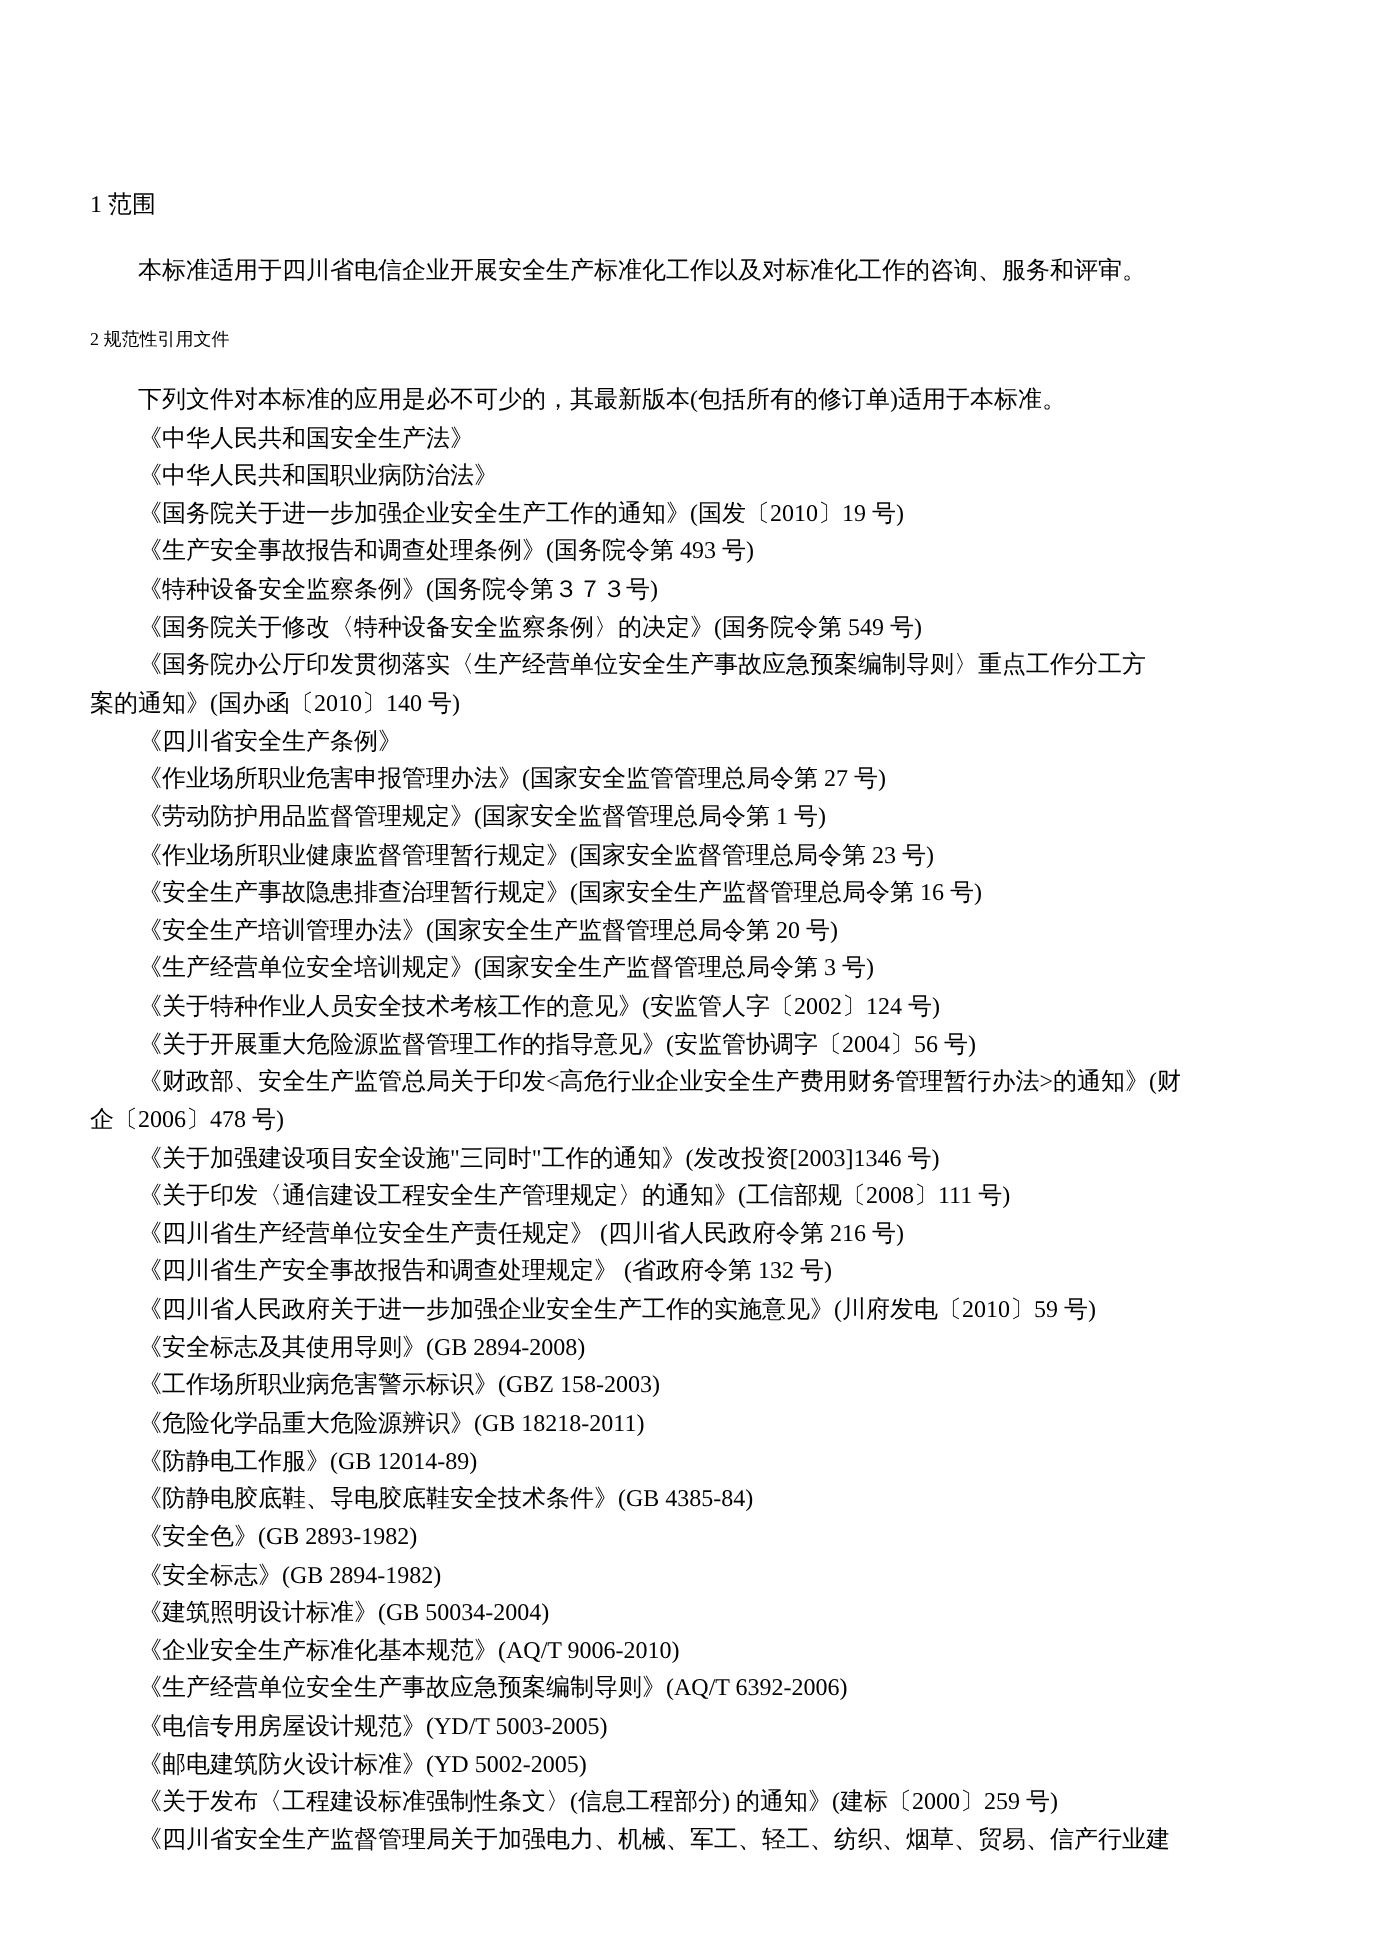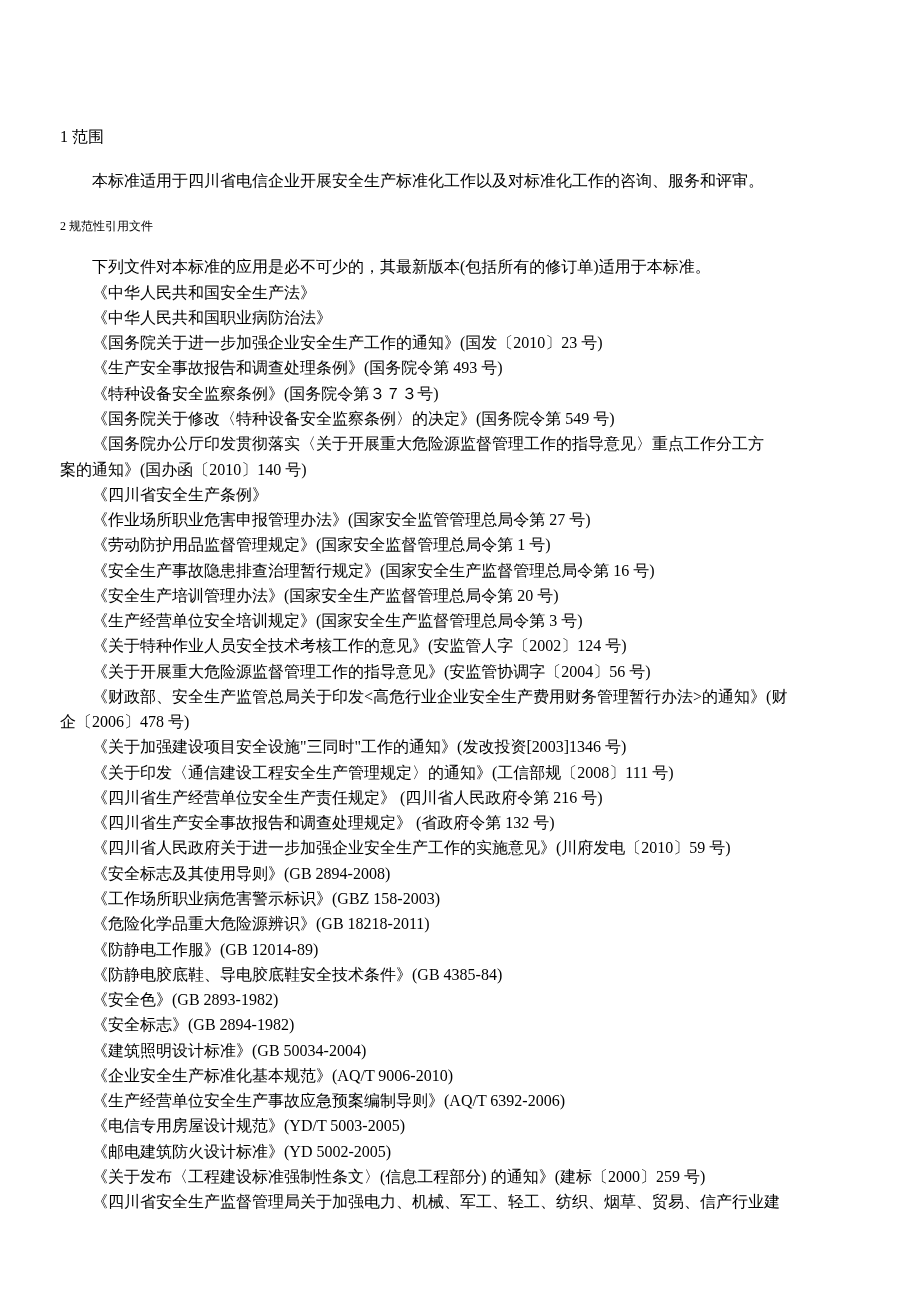--- a/index.html
+++ b/index.html
@@ -52,33 +52,34 @@
 
   <p class="para">本标准适用于四川省电信企业开展安全生产标准化工作以及对标准化工作的咨询、服务和评审。</p>
 
   <p class="heading2">2  规范性引用文件</p>
 
   <p class="ref-line">下列文件对本标准的应用是必不可少的，其最新版本(包括所有的修订单)适用于本标准。</p>
 
   <div id="refs1-container">
       <p class="ref-line">《中华人民共和国安全生产法》</p>
       <p class="ref-line">《中华人民共和国职业病防治法》</p>
-      <p class="ref-line">《国务院关于进一步加强企业安全生产工作的通知》(国发〔2010〕23 号)</p>
+      <p class="ref-line">《国务院关于进一步加强企业安全生产工作的通知》(国发〔2010〕19 号)</p>
       <p class="ref-line">《生产安全事故报告和调查处理条例》(国务院令第 493 号)</p>
       <p class="ref-line">《特种设备安全监察条例》(国务院令第３７３号)</p>
       <p class="ref-line">《国务院关于修改〈特种设备安全监察条例〉的决定》(国务院令第 549 号)</p>
     </div>
 
-  <p class="ref-line">《国务院办公厅印发贯彻落实〈关于开展重大危险源监督管理工作的指导意见〉重点工作分工方</p>
+  <p class="ref-line">《国务院办公厅印发贯彻落实〈生产经营单位安全生产事故应急预案编制导则〉重点工作分工方</p>
   <p class="ref-line-noindent">案的通知》(国办函〔2010〕140 号)</p>
 
   <div id="refs2-container">
       <p class="ref-line">《四川省安全生产条例》</p>
       <p class="ref-line">《作业场所职业危害申报管理办法》(国家安全监管管理总局令第 27 号)</p>
       <p class="ref-line">《劳动防护用品监督管理规定》(国家安全监督管理总局令第 1 号)</p>
+      <p class="ref-line">《作业场所职业健康监督管理暂行规定》(国家安全监督管理总局令第 23 号)</p>
       <p class="ref-line">《安全生产事故隐患排查治理暂行规定》(国家安全生产监督管理总局令第 16 号)</p>
       <p class="ref-line">《安全生产培训管理办法》(国家安全生产监督管理总局令第 20 号)</p>
       <p class="ref-line">《生产经营单位安全培训规定》(国家安全生产监督管理总局令第 3 号)</p>
       <p class="ref-line">《关于特种作业人员安全技术考核工作的意见》(安监管人字〔2002〕124 号)</p>
       <p class="ref-line">《关于开展重大危险源监督管理工作的指导意见》(安监管协调字〔2004〕56 号)</p>
     </div>
 
   <p class="ref-line">《财政部、安全生产监管总局关于印发&lt;高危行业企业安全生产费用财务管理暂行办法&gt;的通知》(财</p>
   <p class="ref-line-noindent">企〔2006〕478  号)</p>
 

